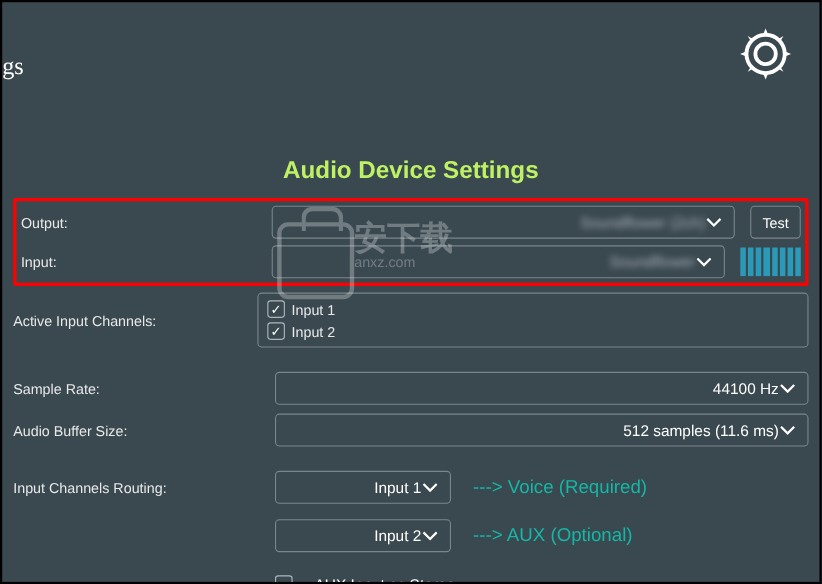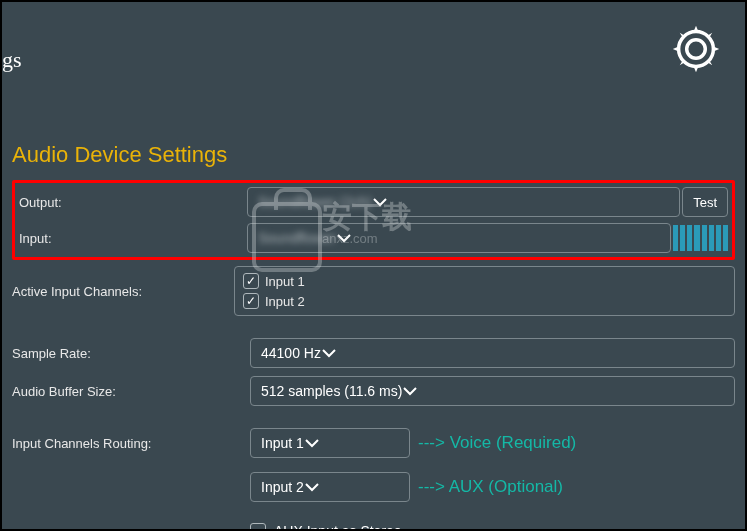--- a/index.html
+++ b/index.html
@@ -31,51 +31,51 @@
     position: absolute;
     right: 20px;
     top: 18px;
     width: 58px;
     height: 58px;
   }
   .content {
     padding: 10px 10px 0 10px;
   }
   .section-title {
-    text-align: left;
+    text-align: center;
     font-size: 22px;
-    font-weight: normal;
+    font-weight: bold;
     margin: 40px 0 12px 0;
-    color: #eab308;
+    color: #bef264;
   }
   .row {
     display: flex;
     align-items: center;
     margin-bottom: 8px;
     min-height: 30px;
   }
   .row-label {
     width: 222px;
     text-align: left;
     padding-right: 8px;
     color: #e8e8e8;
     font-size: 13px;
   }
   .field-group {
     flex: 1;
     display: flex;
     align-items: center;
-    gap: 2px;
+    gap: 14px;
     padding-left: 16px;
   }
   .dropdown {
     flex: 1;
     display: flex;
     align-items: center;
-    justify-content: flex-start;
+    justify-content: flex-end;
     background: #3a4850;
     border: 1px solid #7a868c;
     border-radius: 4px;
     height: 30px;
     padding: 0 10px;
     color: #fff;
     cursor: pointer;
   }
   .dropdown.blurred .dd-text {
     filter: blur(3px);

